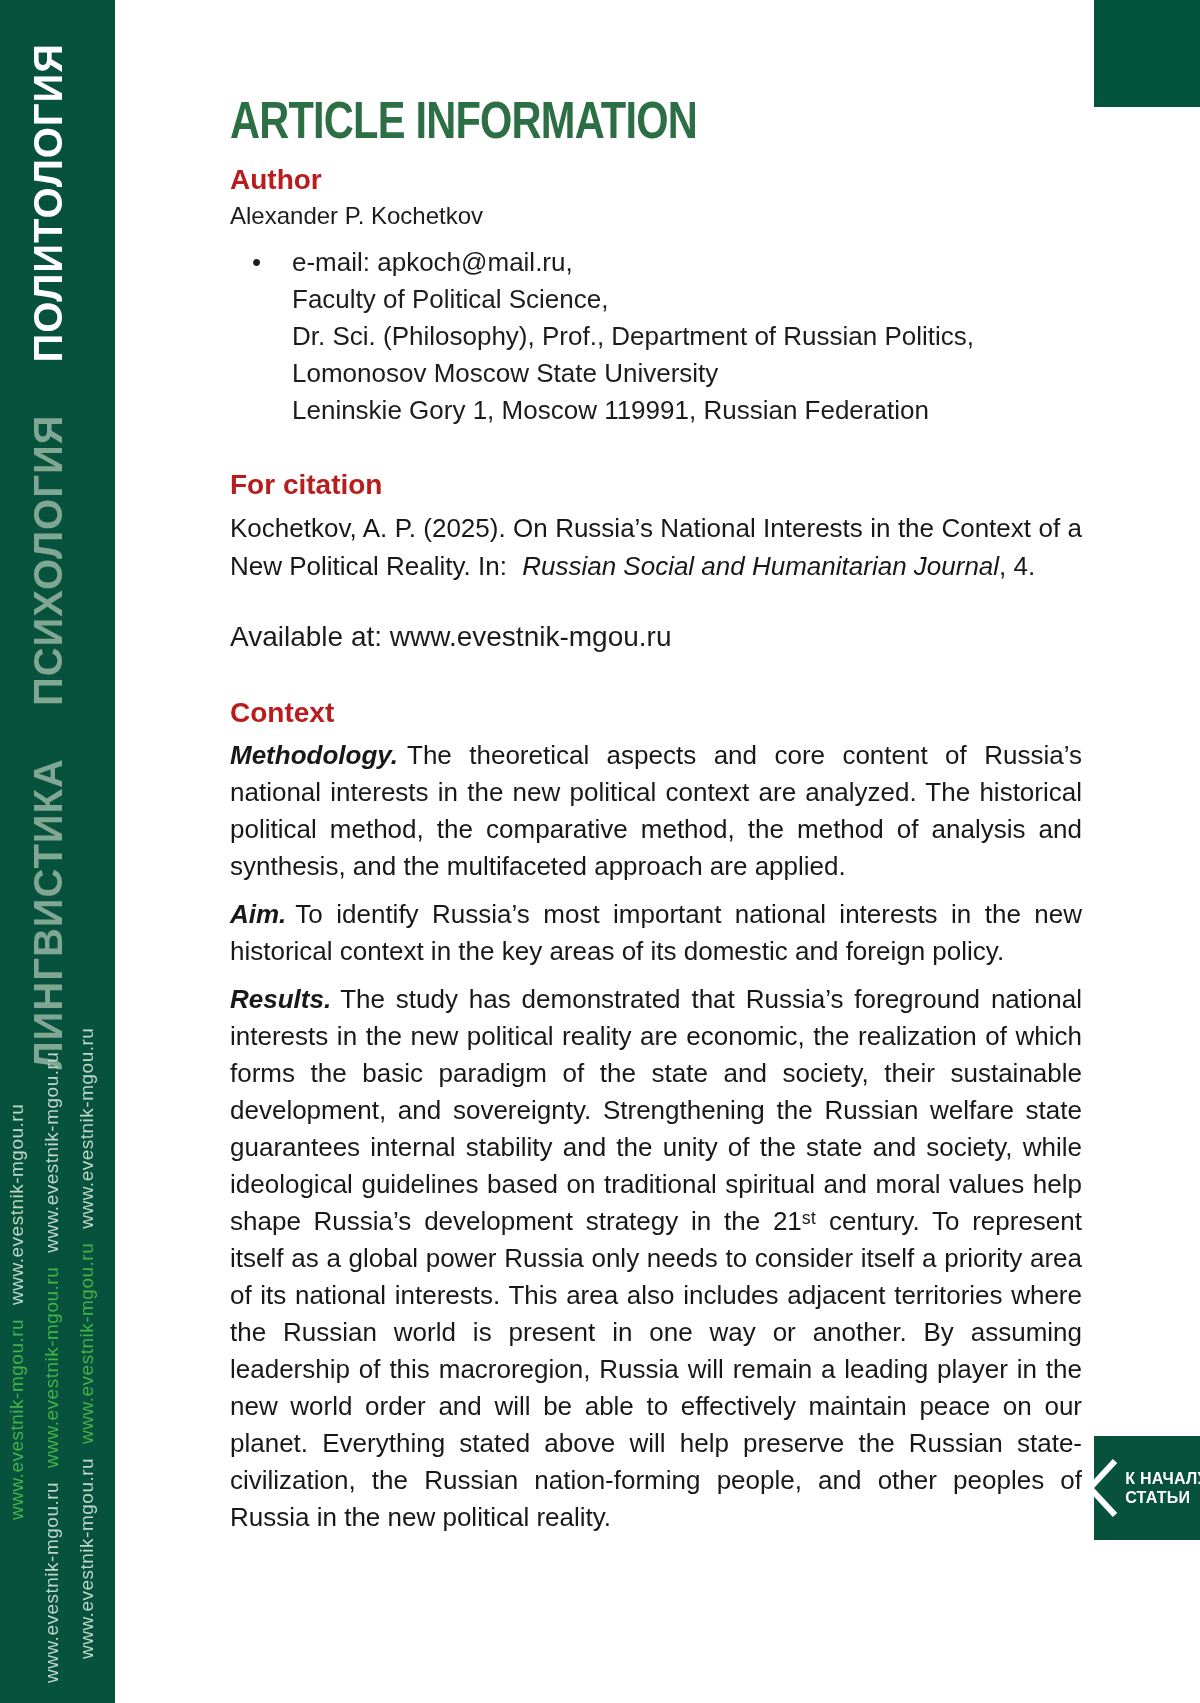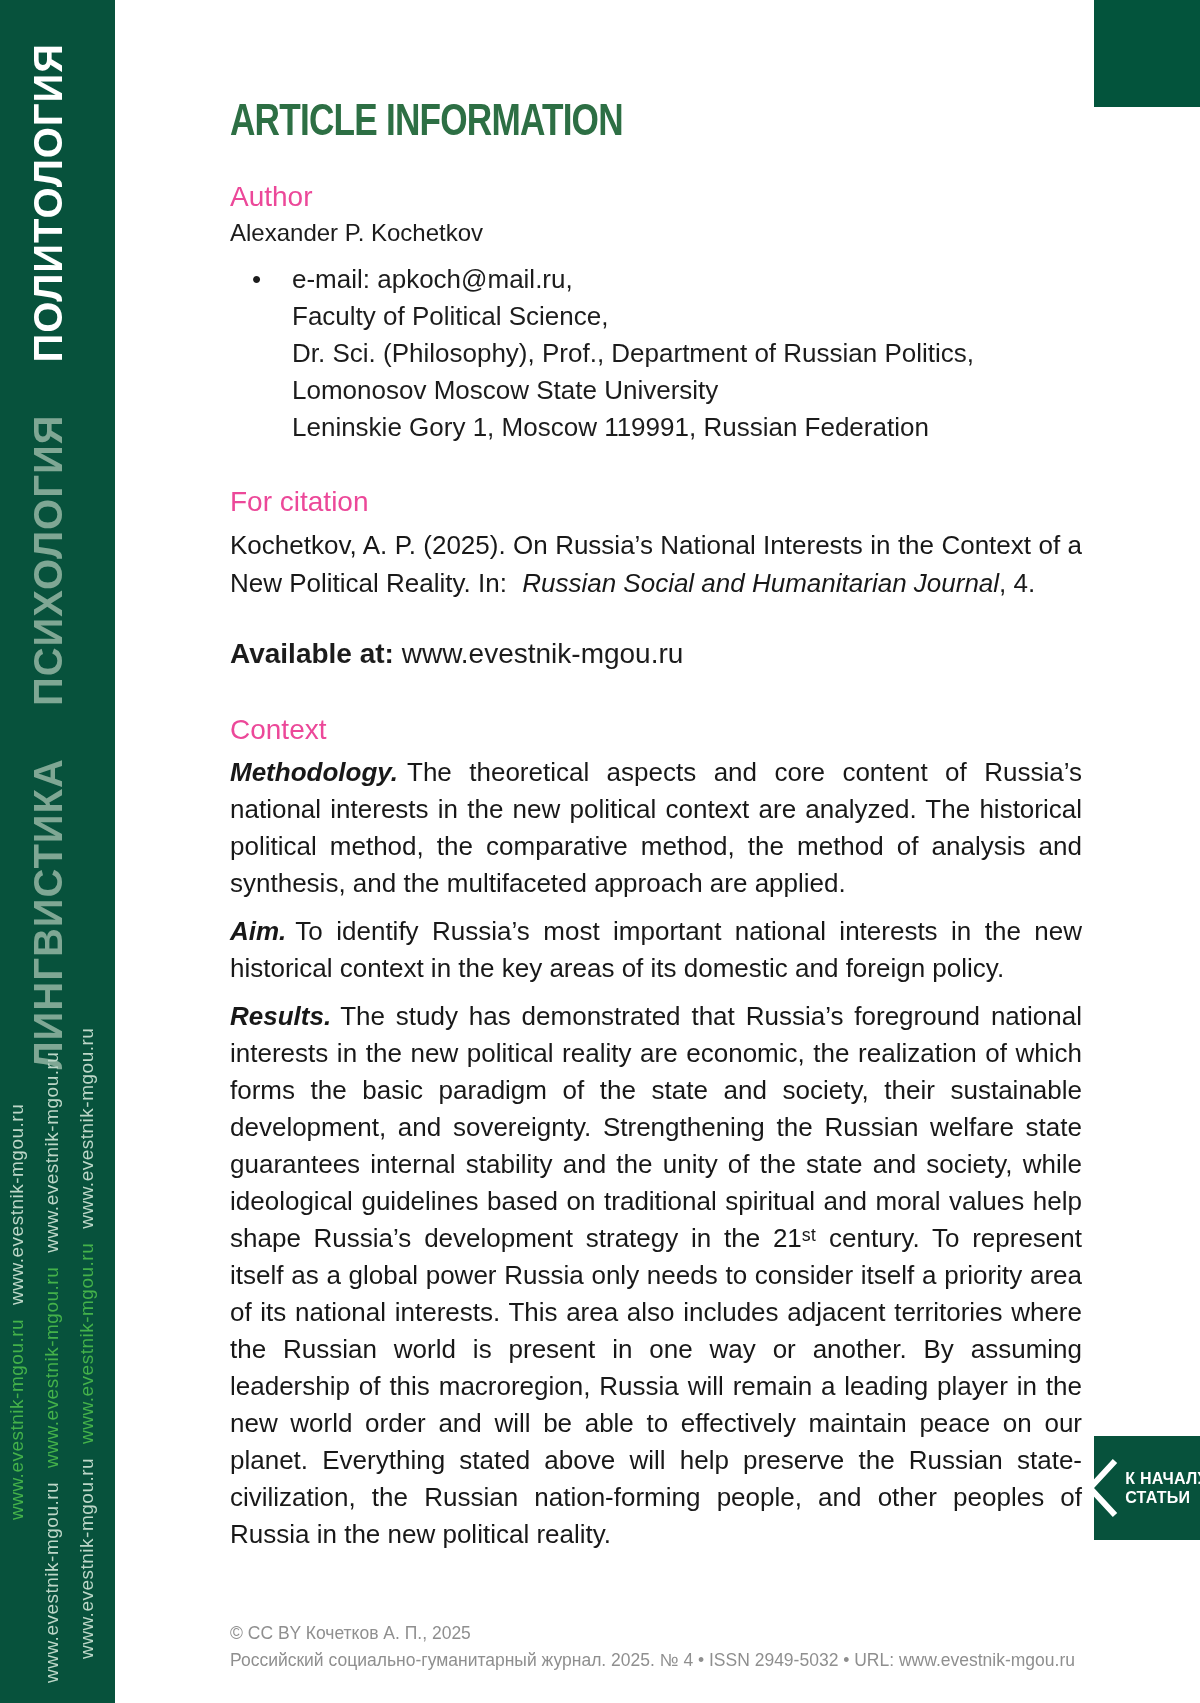--- a/index.html
+++ b/index.html
@@ -40,44 +40,44 @@
   .corner-block {
     position:absolute; left:1094px; top:0; width:106px; height:107px;
     background:#03543c;
   }
 
   
   .main {
     position:absolute; left:230px; top:98px; width:852px;
   }
   .page-title {
-    color:#2d6f44; font-weight:bold; font-size:44px; line-height:44px;
-    margin:0 0 39px 0; white-space:nowrap;
+    color:#2d6f44; font-weight:bold; font-size:52px; line-height:44px;
+    margin:0 0 22px 0; white-space:nowrap;
   }
   .page-title .squeeze {
     display:inline-block; transform:scaleX(0.8); transform-origin:0 50%;
     letter-spacing:-1px;
   }
-  .sec-heading { font-size:28px; font-weight:normal; color:#ec4899; margin:0 0 8px 0; }
+  .sec-heading { font-size:28px; font-weight:bold; color:#b91c1c; margin:0 0 8px 0; }
   .author-heading { margin-bottom:6px; }
   .author-name { font-size:24px; margin:0 0 14px 0; }
   .author-details {
     position:relative; padding-left:62px; margin:0 0 40px 0;
     font-size:26px; line-height:37px;
   }
   .bullet {
     position:absolute; left:22px; top:0; font-size:26px; line-height:37px;
   }
   .body-par {
     font-size:26px; line-height:37px; text-align:justify; color:#181818;
   }
   .citation-par { margin:0 0 36px 0; line-height:38px; }
   .italic { font-style:italic;margin-left:8px; }
   .available-line { font-size:28px; margin:0 0 44px 0; }
-  .available-label { font-weight:bold;margin-top:8px; }
+  .available-label { font-weight:normal;margin-top:8px; }
   .abstract-heading { margin-bottom:8px; }
   .abs-par { margin:0 0 11px 0; }
   .abs-lead { font-weight:bold; font-style:italic; margin-right:9px; }
 
   
   .back-badge {
     position:absolute; left:1094px; top:1436px; width:106px; height:104px;
     background:#07523c; display:flex; align-items:center; justify-content:center;
     gap:7px; cursor:pointer;
   }
@@ -161,18 +161,14 @@
   <div class="back-badge">
     <svg width="32" height="62" viewBox="0 0 32 62">
       <polyline points="29,4 4,31 29,58" fill="none" stroke="#ffffff" stroke-width="6"></polyline>
     </svg>
     <div class="back-badge-text">
       <div>К НАЧАЛУ</div>
       <div>СТАТЬИ</div>
     </div>
   </div>
 
-  <div class="footer">
-    <div>© CC BY Кочетков А. П., 2025</div>
-    <div>Российский социально-гуманитарный журнал. 2025. № 4 • ISSN 2949-5032 • URL: www.evestnik-mgou.ru</div>
-  </div>
 
 </div>
 
 </body></html>

